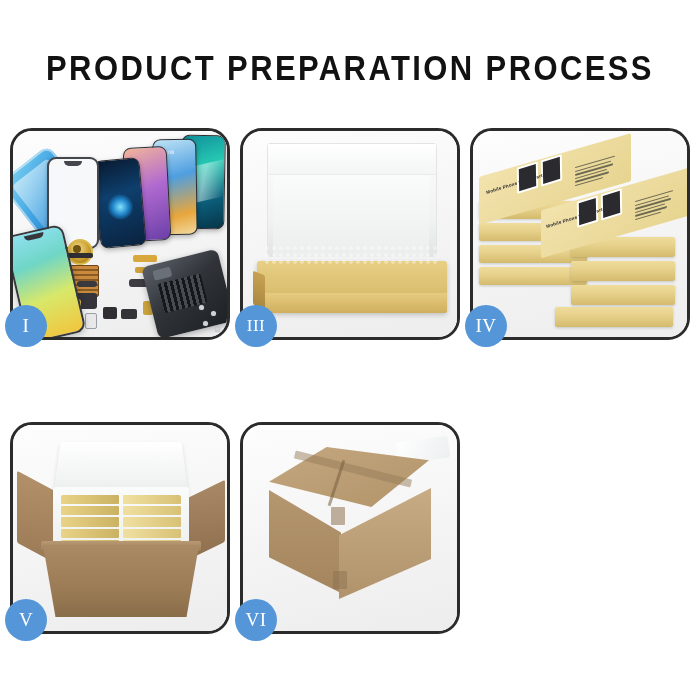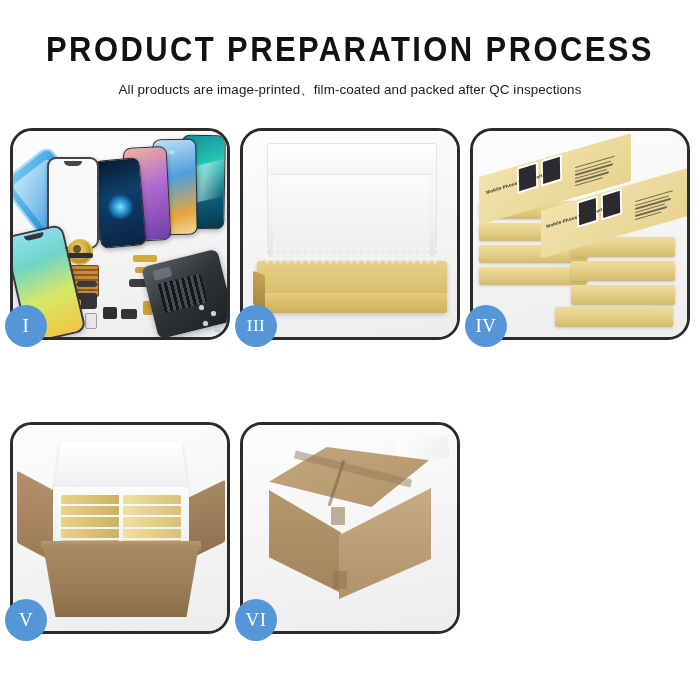--- a/index.html
+++ b/index.html
@@ -4,21 +4,21 @@
 <style>
   html,body{margin:0;padding:0;}
   body{
     width:700px;height:700px;background:#ffffff;
     font-family:"Liberation Sans","DejaVu Sans",sans-serif;
     overflow:hidden;position:relative;
   }
   .page{width:700px;height:700px;position:relative;box-sizing:border-box;}
 
   
-  .header{padding-top:32px;text-align:center;}
+  .header{padding-top:51px;text-align:center;}
   .title{
     font-size:31px;font-weight:700;color:#121212;
     letter-spacing:2.4px;line-height:1.05;white-space:nowrap;
     transform:scaleY(1.12);transform-origin:center top;
   }
   .subtitle{
     font-size:13.4px;color:#1a1a1a;font-weight:400;
     margin-top:16px;letter-spacing:.1px;white-space:nowrap;
   }
 
@@ -312,21 +312,20 @@
     border-radius:3px;transform:rotate(-8deg);
   }
 </style>
 </head>
 <body>
 
 <div class="page">
 
   <div class="header">
     <div class="title">PRODUCT PREPARATION PROCESS</div>
-    <div class="subtitle">All products are image-printed、film-coated and packed after QC inspections</div>
   </div>
 
   <div class="grid">
 
     <div class="panel">
       <div class="panel-inner">
         <div class="p1">
           <div class="sp-film2"></div>
           <div class="sp-film"></div>
           <div class="phone-fan">

